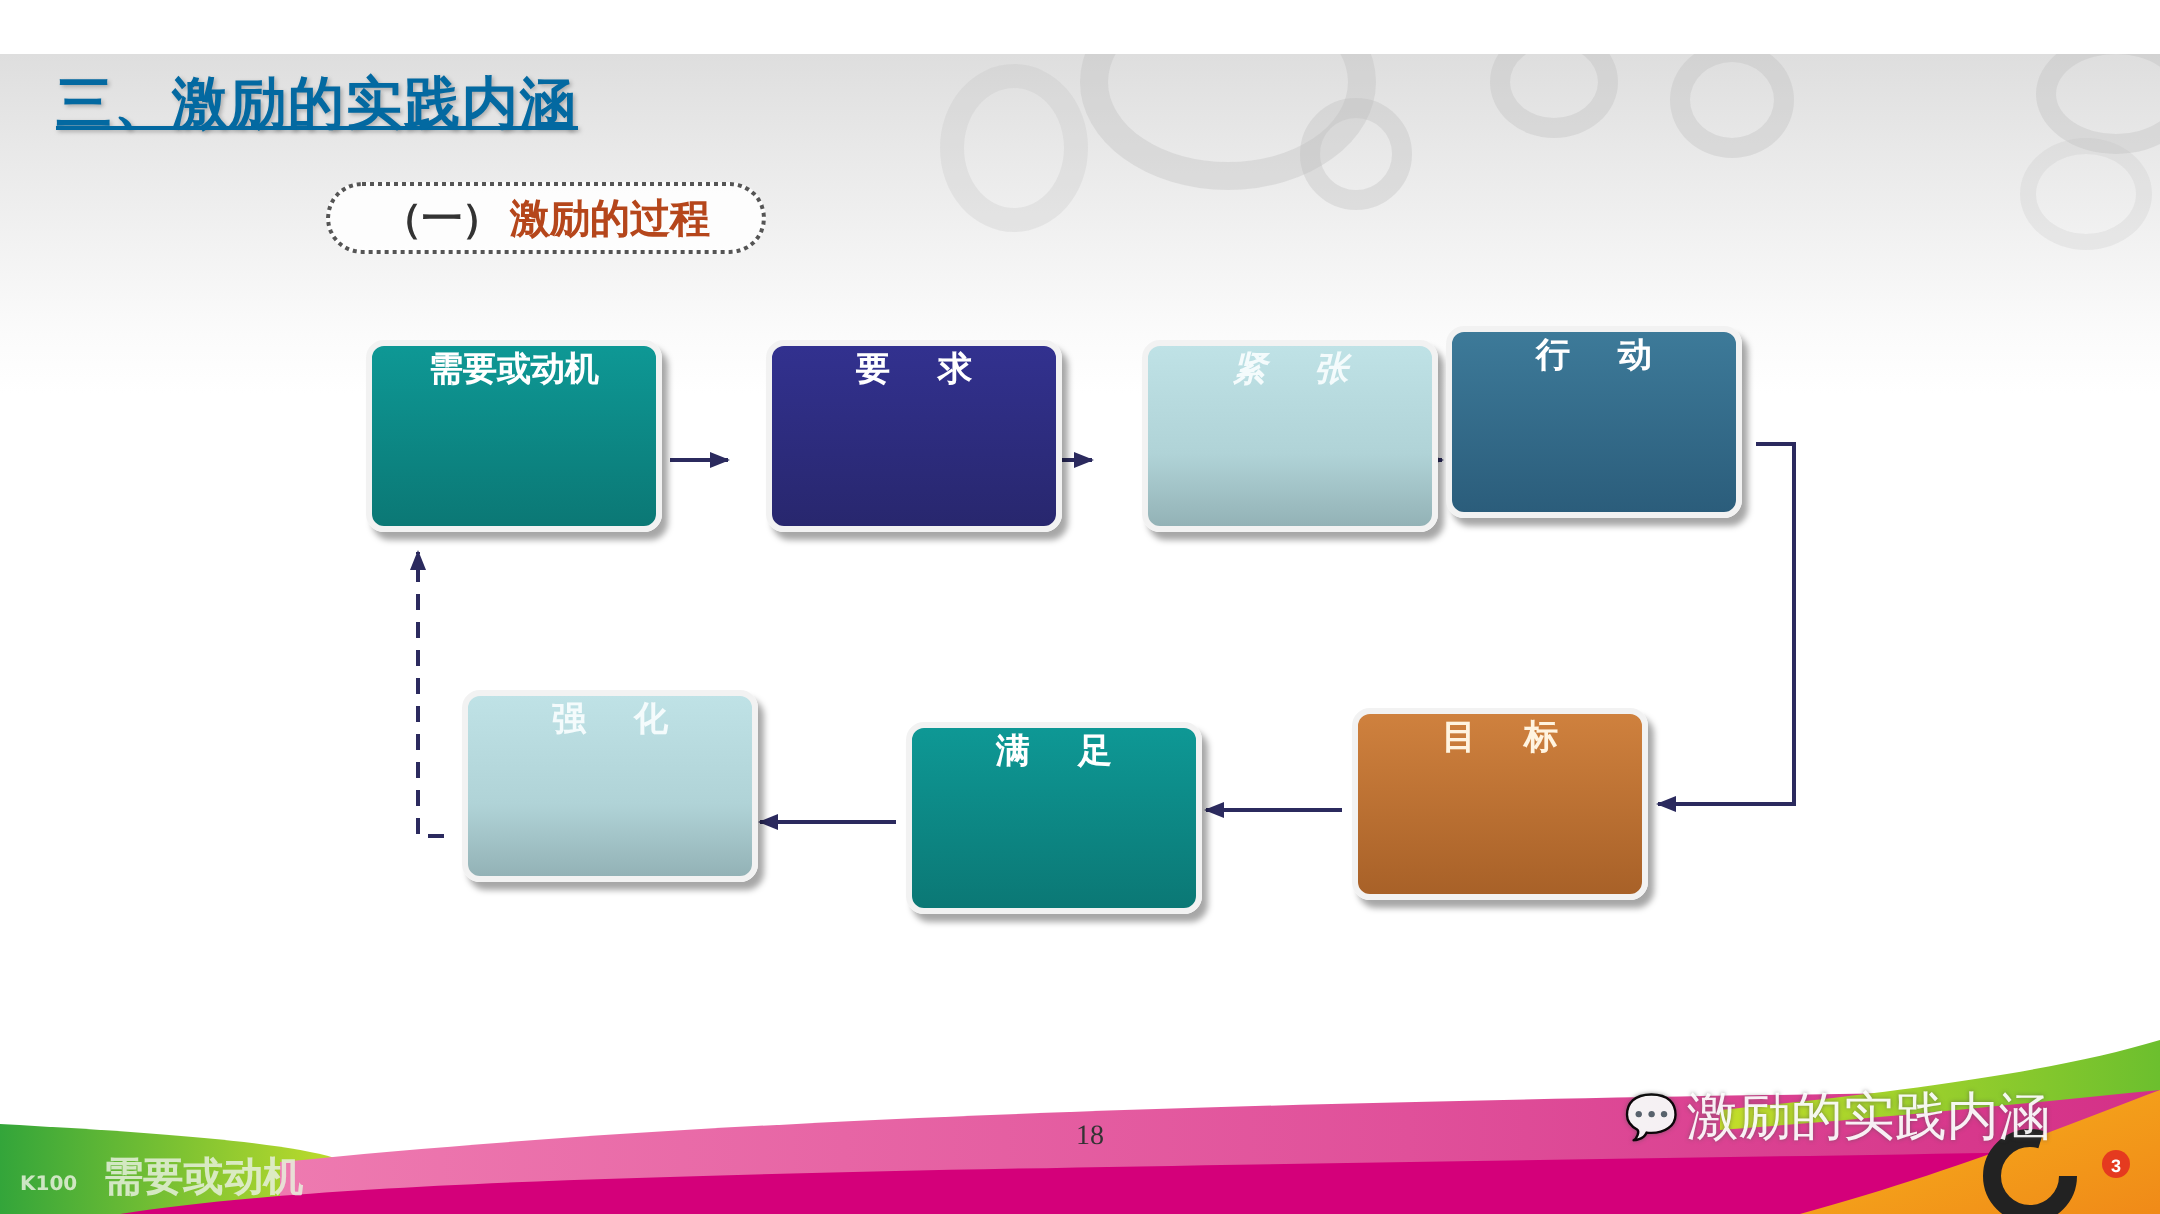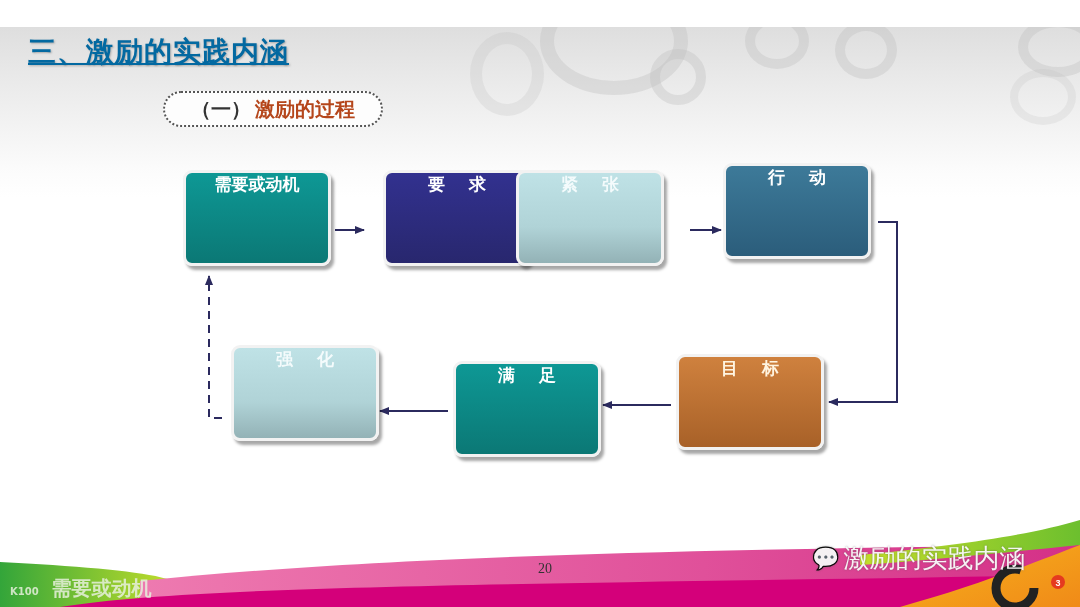--- a/index.html
+++ b/index.html
@@ -93,21 +93,21 @@
   <line x1="448" y1="411" x2="380" y2="411" stroke="#2b2a5e" stroke-width="2" marker-end="url(#ah)"></line>
   <polyline points="222,418 209,418 209,276" fill="none" stroke="#2b2a5e" stroke-width="2" stroke-dasharray="8,6" marker-end="url(#ah)"></polyline>
 </svg>
 
 <div class="box teal" style="left:183px;top:170px;word-spacing:0;">
   <span>需要或动机</span>
 </div>
 <div class="box navy" style="left:383px;top:170px;">
   <span>要 求</span>
 </div>
-<div class="box pale" style="left:516px;top:170px;">
+<div class="box pale" style="left:571px;top:170px;font-style:italic;">
   <span>紧 张</span>
 </div>
 <div class="box steel" style="left:723px;top:163px;">
   <span>行 动</span>
 </div>
 <div class="box amber" style="left:676px;top:354px;">
   <span>目 标</span>
 </div>
 <div class="box teal" style="left:453px;top:361px;">
   <span>满 足</span>
@@ -141,21 +141,21 @@
   <path d="M60,607 C200,585 500,585 1080,575 L1080,607 Z" fill="#d4007a"></path>
   <path d="M860,555 C960,545 1030,535 1080,520 L1080,545 C1010,552 930,560 860,565 Z" fill="url(#greenR)"></path>
   <path d="M900,607 C980,585 1040,560 1080,545 L1080,607 Z" fill="url(#orangeR)"></path>
   <g>
     <circle cx="1015" cy="588" r="19" fill="none" stroke="#222" stroke-width="9" stroke-dasharray="95,30"></circle>
     <circle cx="1058" cy="582" r="7" fill="#e53a1f"></circle>
     <text x="1058" y="586" font-size="9" font-family="Liberation Sans, sans-serif" fill="#fff" text-anchor="middle" font-weight="bold">3</text>
   </g>
 </svg>
 
-<div class="page-num">20</div>
+<div class="page-num">18</div>
 
 <div class="wm-left">
   <span style="font-size:10px;margin-right:6px;">K100</span>
   <span>需要或动机</span>
 </div>
 
 <div class="wm-right">
   <span class="chat">💬</span>
   <span>激励的实践内涵</span>
 </div>

